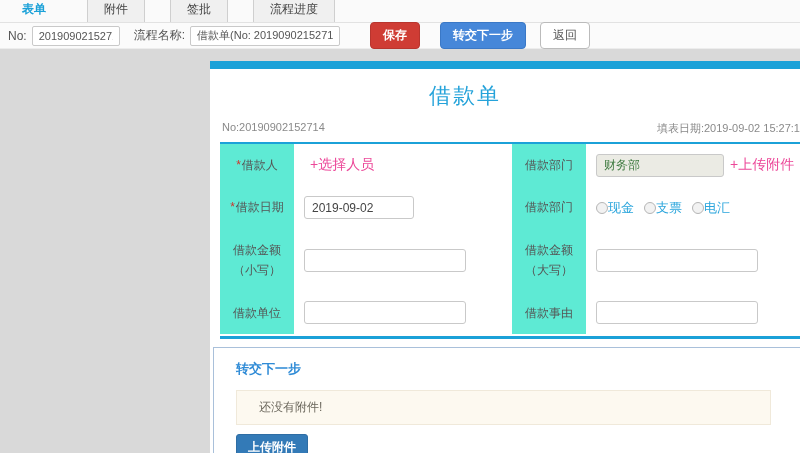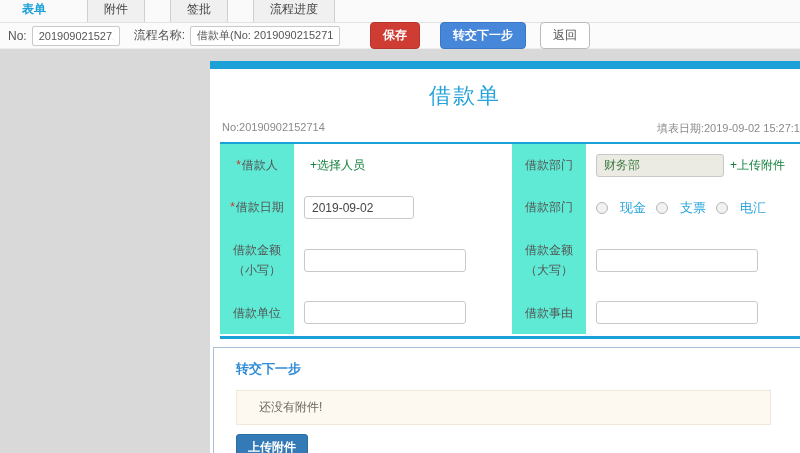--- a/index.html
+++ b/index.html
@@ -42,23 +42,23 @@
   .form-grid { display:grid; grid-template-columns:74px 218px 74px 1fr; margin:0 10px; }
   .lbl { background:#5eead4; text-align:center; color:#555; padding:11px 4px;
          line-height:1.7; font-size:12px; }
   .fld { padding:8px 4px 8px 10px; display:flex; align-items:center; }
   .req { color:#d0342c; margin-right:1px; }
   .inp { height:23px; border:1px solid #c9c9c9; border-radius:3px; padding:0 7px;
          font-size:12px; color:#3d7a3f; background:#fff; font-family:inherit; }
   .inp.ro { background:#ebebe4; color:#3d7a3f; }
   .inp.dark { color:#444; }
   .w125 { width:128px; } .w108 { width:110px; } .w160 { width:162px; }
-  .sel-link { color:#15803d; margin-left:6px; cursor:pointer; text-decoration:none; font-size:12px; }
+  .sel-link { color:#ec4899; margin-left:6px; cursor:pointer; text-decoration:none; font-size:14px; }
   .radio-group { display:flex; align-items:center; gap:10px; }
-  .radio-opt { display:flex; align-items:center; gap:12px; cursor:pointer; }
+  .radio-opt { display:flex; align-items:center; gap:0; cursor:pointer; }
   .radio-circle { width:12px; height:12px; border-radius:50%; border:1px solid #b5b5b5;
                   background:#f2f2f2; display:inline-block; }
   .radio-label { color:#2aa5dc; font-size:13px; }
   .bottom-rule { height:3px; background:#1ba1d8; margin:2px 10px 0 10px; }
 
   
   .section { margin:8px 6px 0 3px; padding:12px 22px 10px; }
   .section.attach { border:1px solid #a9c0da; }
   .sec-heading { font-size:13px; font-weight:bold; }
   .sec-heading.blue { color:#2f8bd6; }

